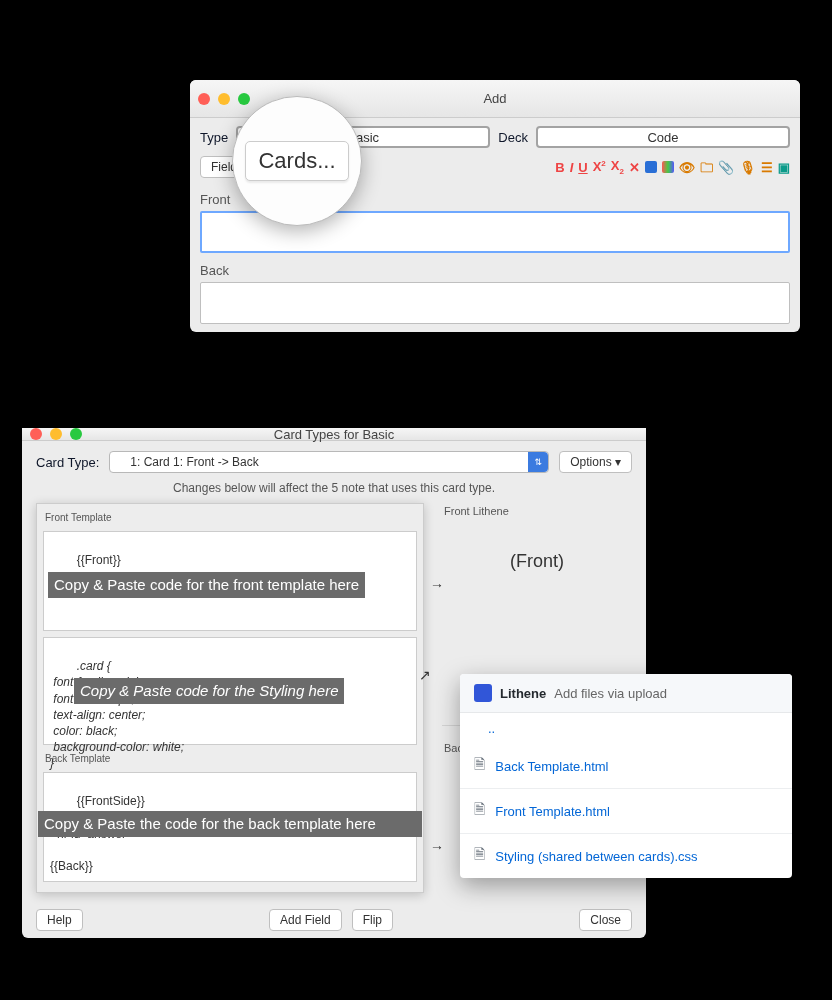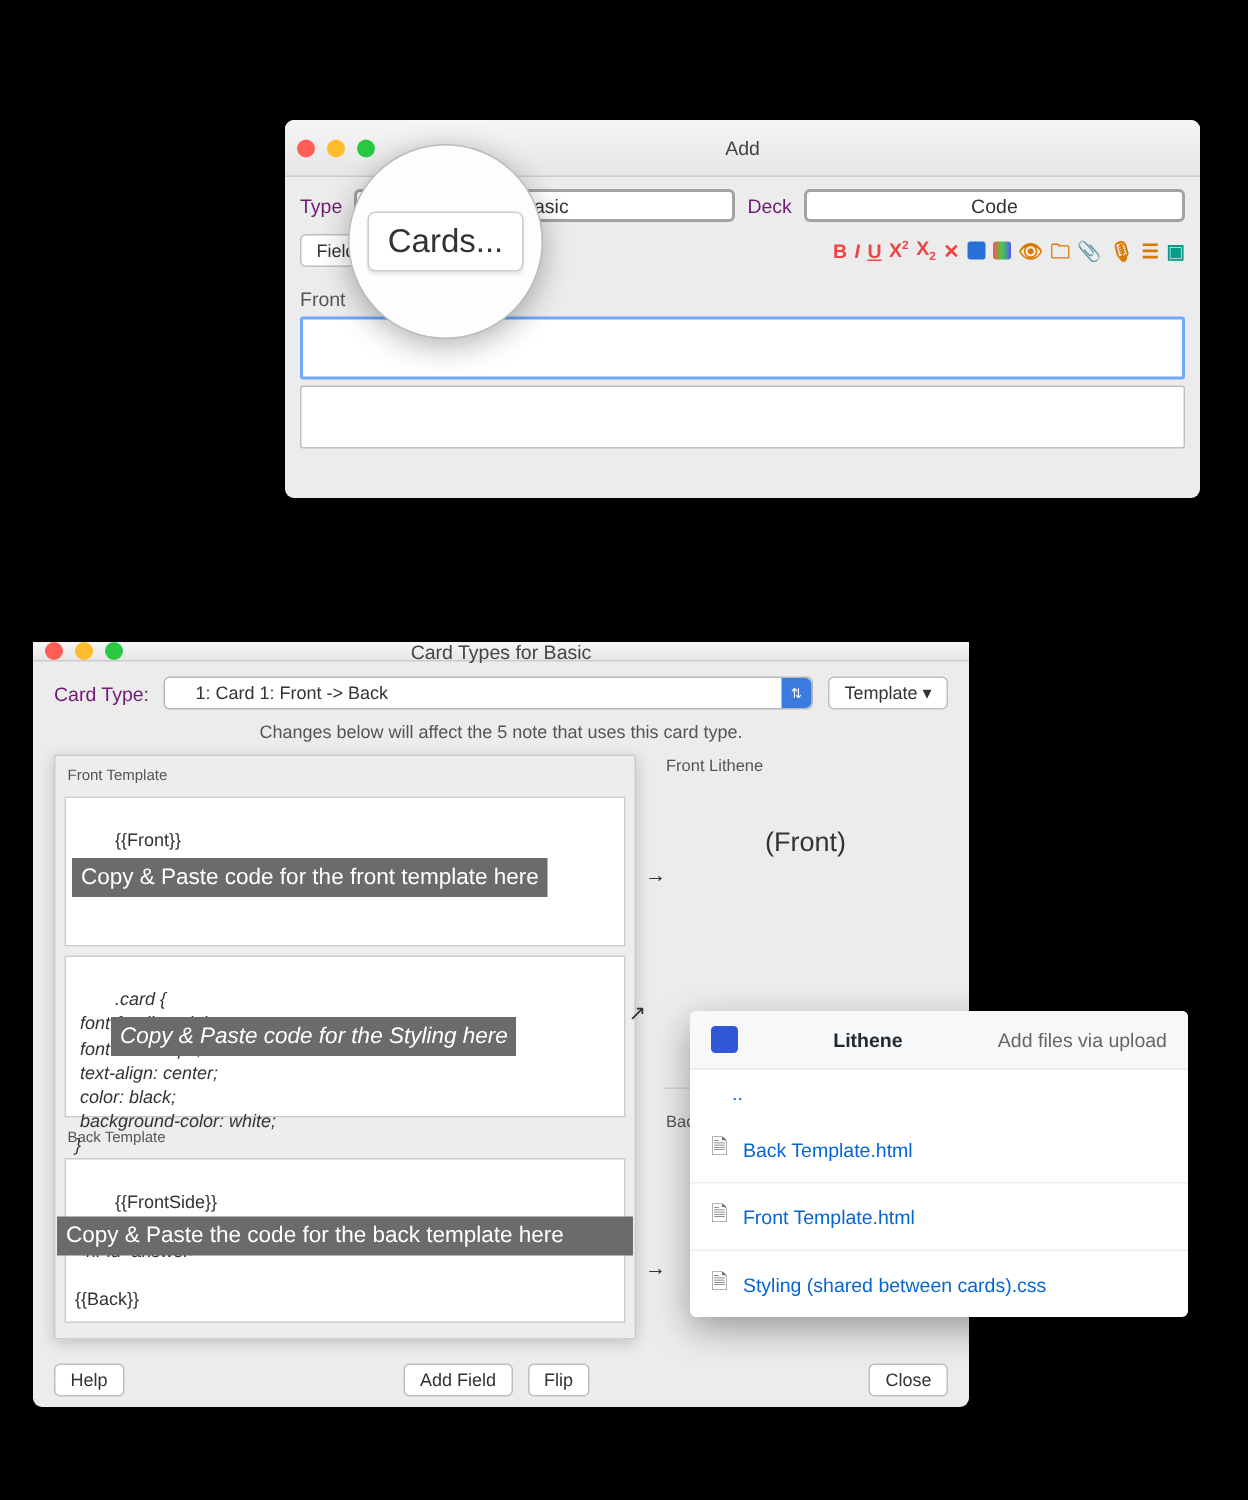--- a/index.html
+++ b/index.html
@@ -42,21 +42,21 @@
   .tl.green { background: #28c940; }
   .title-center {
     position: absolute;
     left: 0; right: 0; text-align: center;
     font-size: 13px; color: #444;
   }
   .row1 {
     display: flex; align-items: center; gap: 8px;
     padding: 8px 10px 4px 10px;
   }
-  .lbl { color: #701a75; }
+  .lbl { color: #0f172a; }
   .whitebox {
     background: #fff; border: 2px solid #a3a3a3; border-radius: 4px;
     height: 22px; flex: 1; display: flex; align-items: center;
     justify-content: center; font-size: 13px;
   }
   .row2 {
     display: flex; align-items: center; justify-content: space-between;
     padding: 4px 10px;
   }
   .btns { display: flex; gap: 6px; }
@@ -183,21 +183,20 @@
     background: #fff;
     border-radius: 4px;
     box-shadow: 0 8px 24px rgba(0,0,0,0.35);
     font-size: 13px;
     overflow: hidden;
   }
   .fp-head {
     display:flex; align-items:center; gap:8px;
     padding: 10px 14px; background: #f6f8fa;
     border-bottom: 1px solid #e6e8ea;
-    justify-content: space-between;
   }
   .fp-avatar {
     width:18px; height:18px; background:#3156d8; border-radius:3px;
   }
   .fp-head b { color:#24292e; }
   .fp-head .msg { color:#666; }
   .fp-row {
     display:flex; align-items:center; gap:10px;
     padding: 10px 14px;
     border-bottom: 1px solid #eceef0;
@@ -250,20 +249,21 @@
       <span class="ic orange">📎</span>
       <span class="ic orange">🎙</span>
       <span class="ic orange">☰</span>
       <span class="ic teal">▣</span>
     </div>
   </div>
 
   <div class="fieldline">Front</div>
   <div class="bigfield"></div>
 
+  <div class="fieldline">Back</div>
   <div class="bigfield plain"></div>
 </div>
 
 <div class="magnifier">
   <div class="magnifier-inner">Cards...</div>
 </div>
 
 <div class="win2">
   <div class="titlebar">
     <div class="traffic">
@@ -273,21 +273,21 @@
     </div>
     <div class="title-center">Card Types for Basic</div>
   </div>
 
   <div class="row-top">
     <span class="lbl">Card Type:</span>
     <div class="sel">
       <span>1: Card 1: Front -&gt; Back</span>
       <div class="cap">⇅</div>
     </div>
-    <div class="macbtn">Template ▾</div>
+    <div class="macbtn">Options ▾</div>
   </div>
 
   <div class="subtext">Changes below will affect the 5 note that uses this card type.</div>
 
   <div class="panes">
 
     <div class="leftcol">
       <div class="sect-lbl">Front Template</div>
       <div class="editor front">
         <span>{{Front}}</span>

